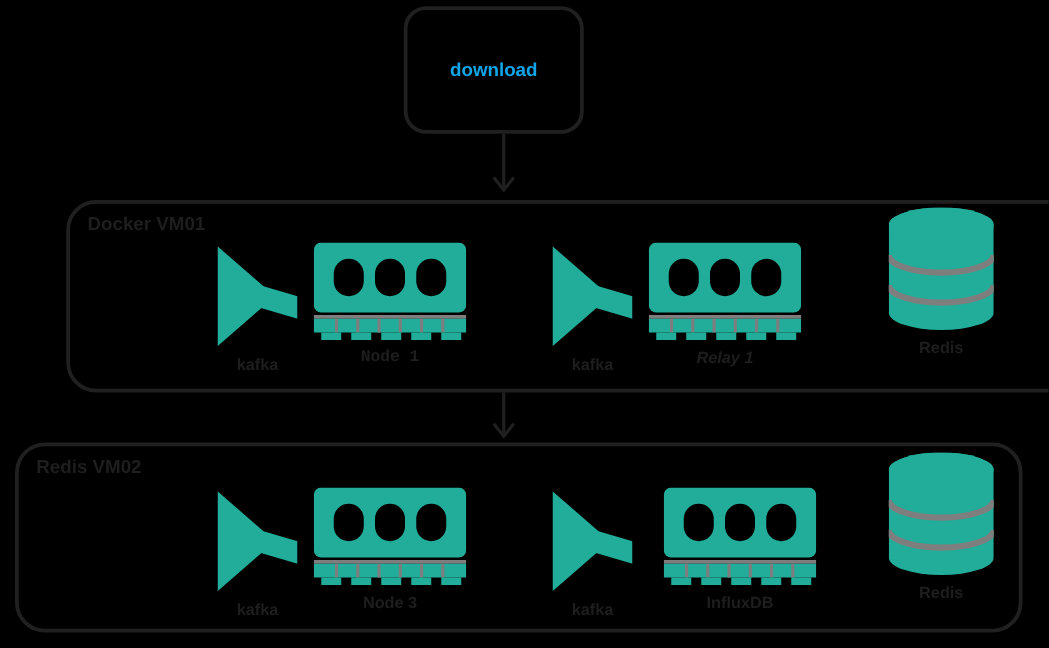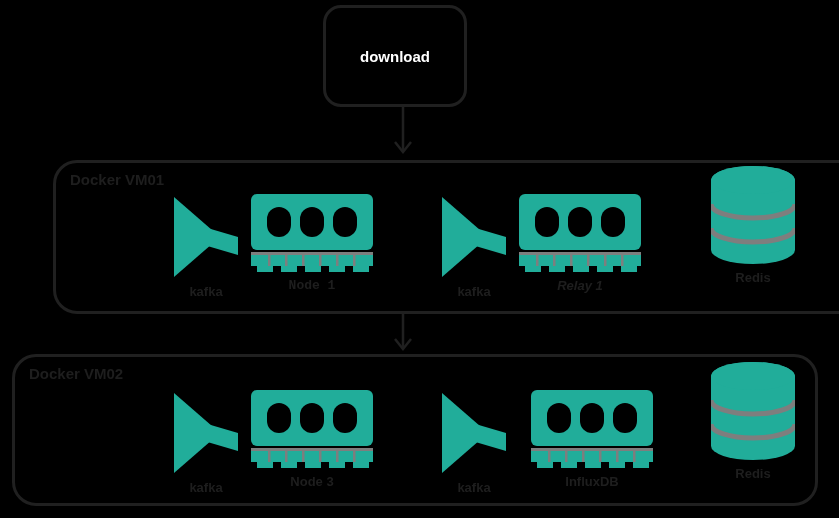--- a/index.html
+++ b/index.html
@@ -5,21 +5,21 @@
   html,body{margin:0;padding:0;background:#000;}
   .canvas{
     position:relative;width:839px;height:518px;background:#000;overflow:hidden;
     font-family:"Liberation Sans", sans-serif;
   }
   .top-box{
     position:absolute;left:323px;top:5px;width:144px;height:102px;
     border:3px solid #202020;border-radius:18px;box-sizing:border-box;
     display:flex;align-items:center;justify-content:center;
   }
-  .top-box-label{color:#ffffff;font-size:15px;font-weight:bold;}
+  .top-box-label{color:#0ea5e9;font-size:15px;font-weight:bold;}
   .container-box{
     position:absolute;border:3px solid #202020;border-radius:24px;box-sizing:border-box;
   }
   .container-1{left:24px;top:160px;width:838px;height:154px;margin-left:29px;}
   .container-2{left:12px;top:354px;width:806px;height:152px;}
   .container-label{
     position:absolute;left:14px;top:8px;color:#1e1e1e;
     font-size:15px;font-weight:bold;white-space:nowrap;
   }
   .node{
@@ -147,21 +147,21 @@
         <path fill="#21AD9A" d="M0,14 a42,14 0 0 1 84,0 v70 a42,14 0 0 1 -84,0 z"></path>
         <path d="M0,38 a42,14 0 0 0 84,0" stroke="#7E7E7E" stroke-width="5" fill="none"></path>
         <path d="M0,62 a42,14 0 0 0 84,0" stroke="#7E7E7E" stroke-width="5" fill="none"></path>
         <ellipse cx="42" cy="14" rx="42" ry="14" fill="#21AD9A"></ellipse>
       </svg>
     </div>
     <div class="node-label">Redis</div>
   </div>
 
   <div class="container-box container-2">
-    <span class="container-label">Docker VM02</span>
+    <span class="container-label">Redis VM02</span>
   </div>
 
   <div class="node" style="left:173px;top:374px;width:66px;">
     <div class="icon-slot">
       <svg width="64" height="82" viewBox="0 0 64 82">
         <g fill="#21AD9A">
           <polygon points="0,1 0,81 46,41"></polygon>
           <polygon points="30,31 64,41 64,59 30,49"></polygon>
         </g>
       </svg>

